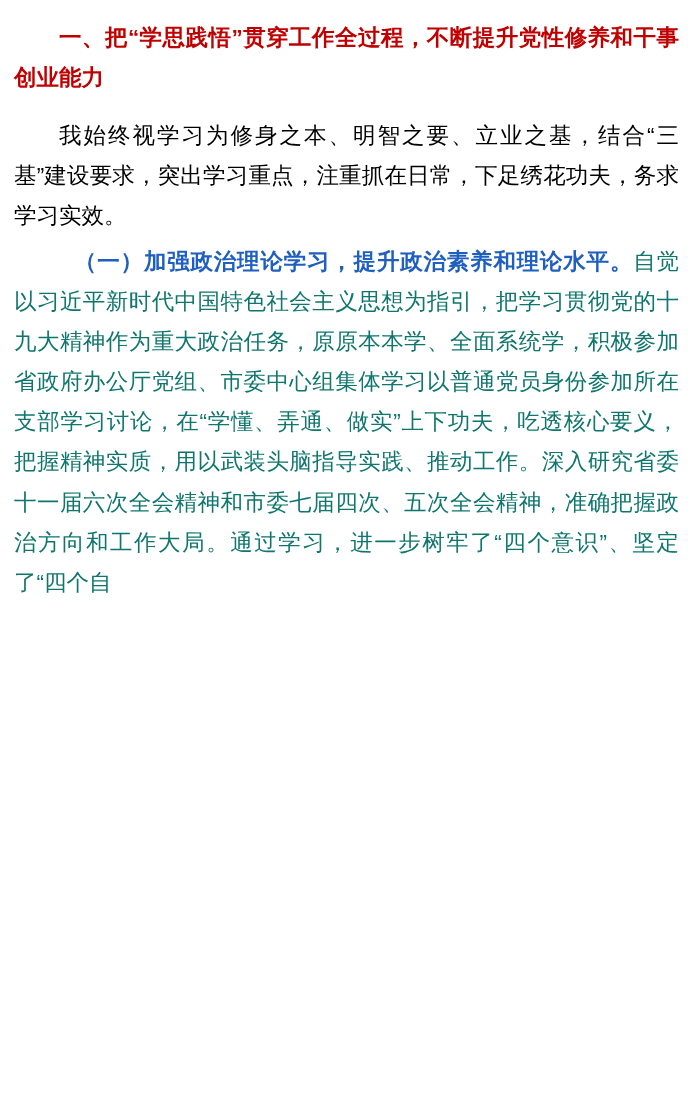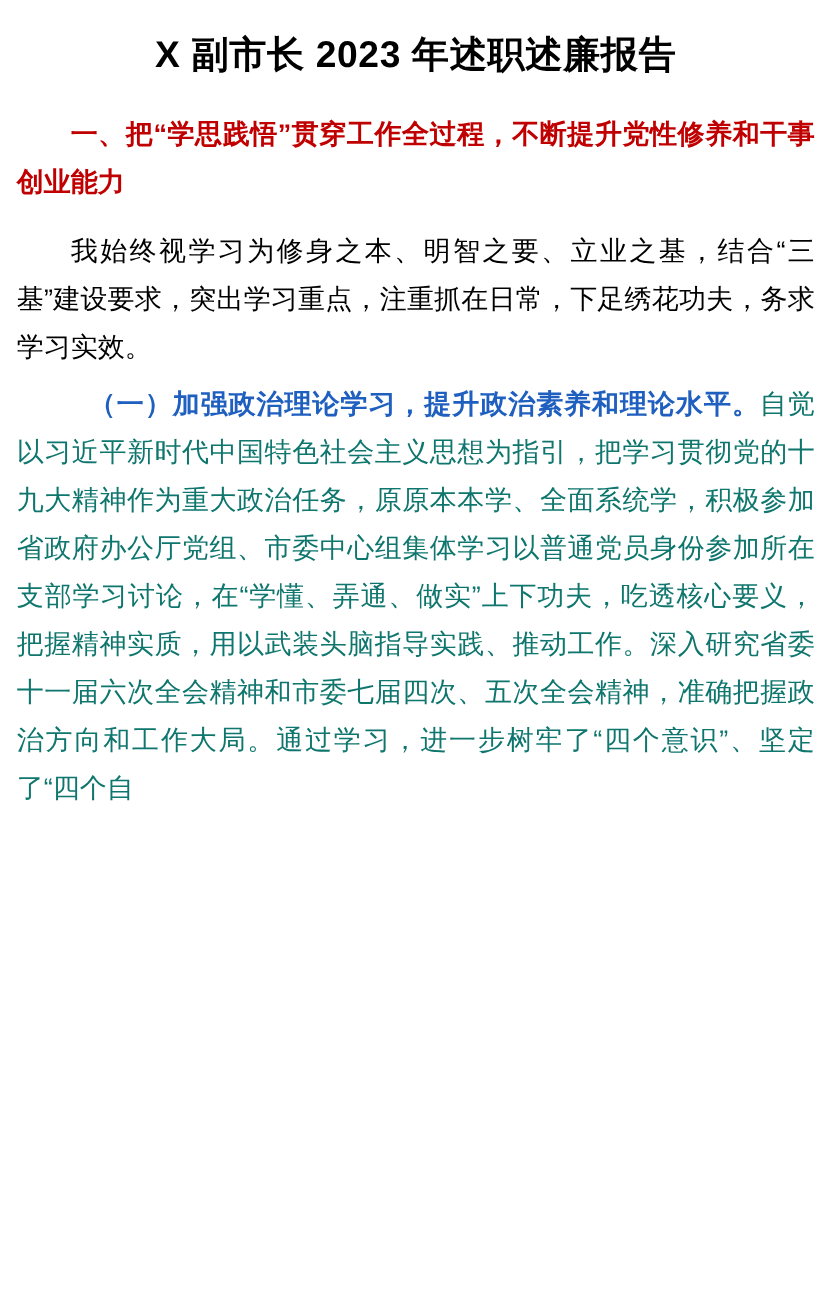--- a/index.html
+++ b/index.html
@@ -68,21 +68,20 @@
   .mixed-para .tail {
     color: #0f766e;
     font-weight: normal;
   }
 </style>
 </head>
 <body>
 
 <div class="page">
 
-  <h1 class="doc-title">X 副市长 2023 年述职述廉报告</h1>
 
 
   <p class="heading-1">一、把“学思践悟”贯穿工作全过程，不断提升党性修养和干事创业能力</p>
 
   <p class="body-para">我始终视学习为修身之本、明智之要、立业之基，结合“三基”建设要求，突出学习重点，注重抓在日常，下足绣花功夫，务求学习实效。</p>
 
   <p class="mixed-para">
     <span class="heading-2-lead">（一）加强政治理论学习，提升政治素养和理论水平。</span><span class="tail">自觉以习近平新时代中国特色社会主义思想为指引，把学习贯彻党的十九大精神作为重大政治任务，原原本本学、全面系统学，积极参加省政府办公厅党组、市委中心组集体学习以普通党员身份参加所在支部学习讨论，在“学懂、弄通、做实”上下功夫，吃透核心要义，把握精神实质，用以武装头脑指导实践、推动工作。深入研究省委十一届六次全会精神和市委七届四次、五次全会精神，准确把握政治方向和工作大局。通过学习，进一步树牢了“四个意识”、坚定了“四个自</span>
   </p>
 

